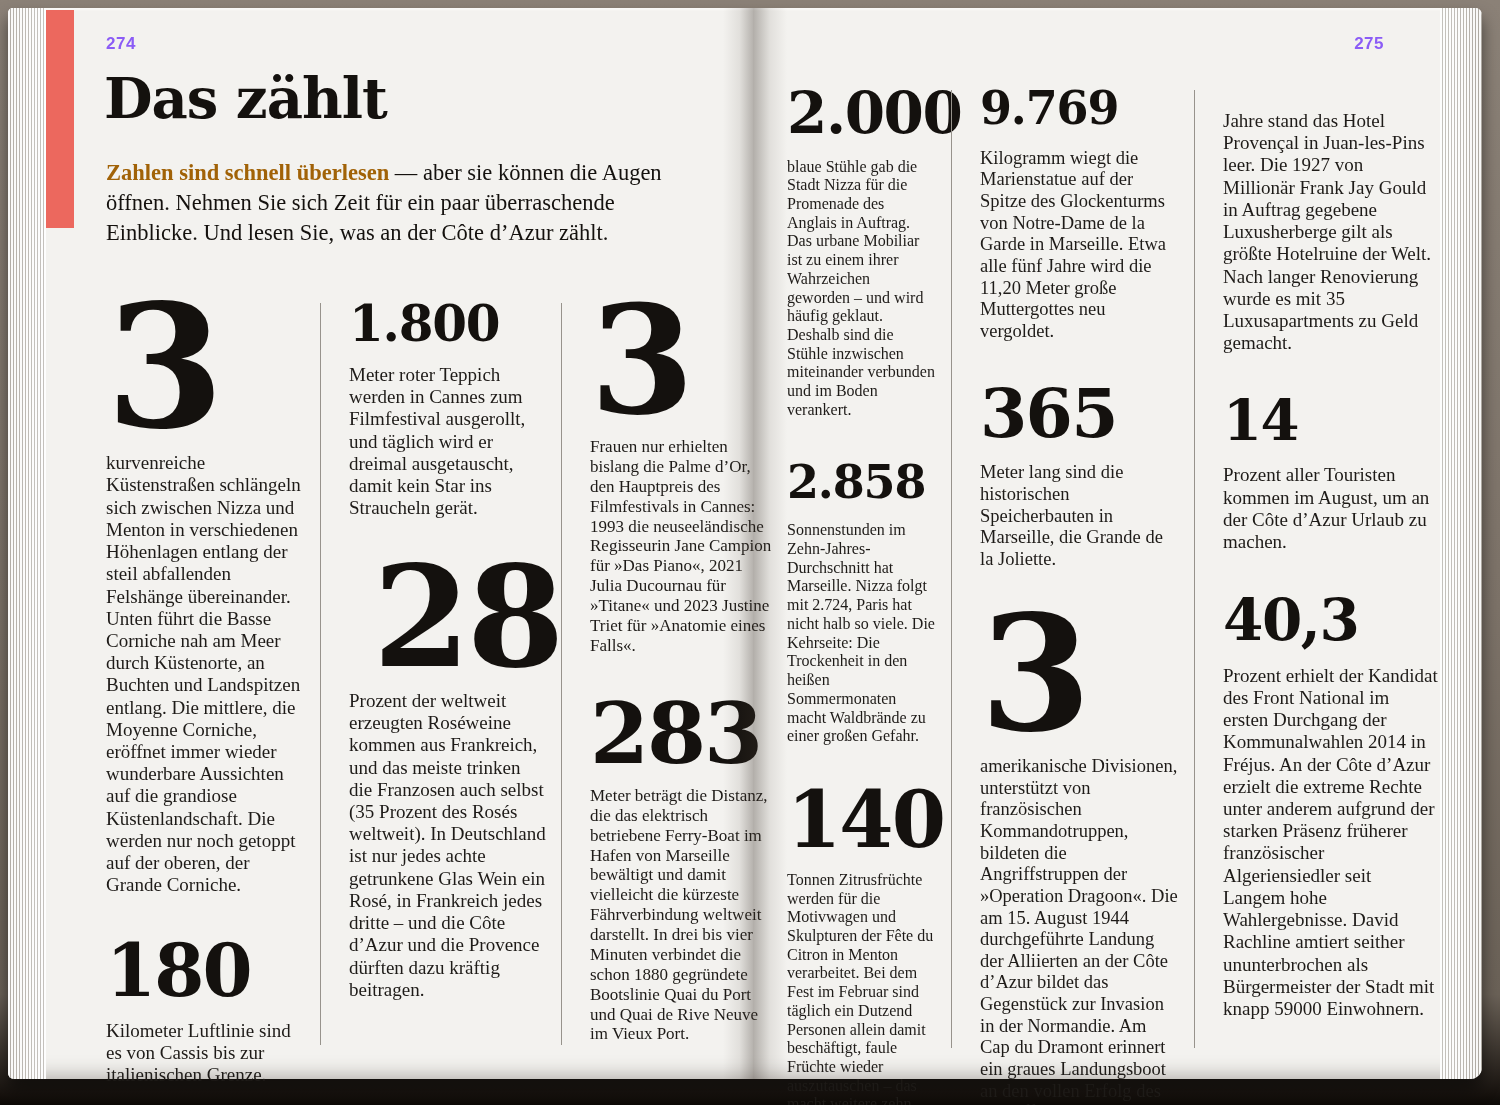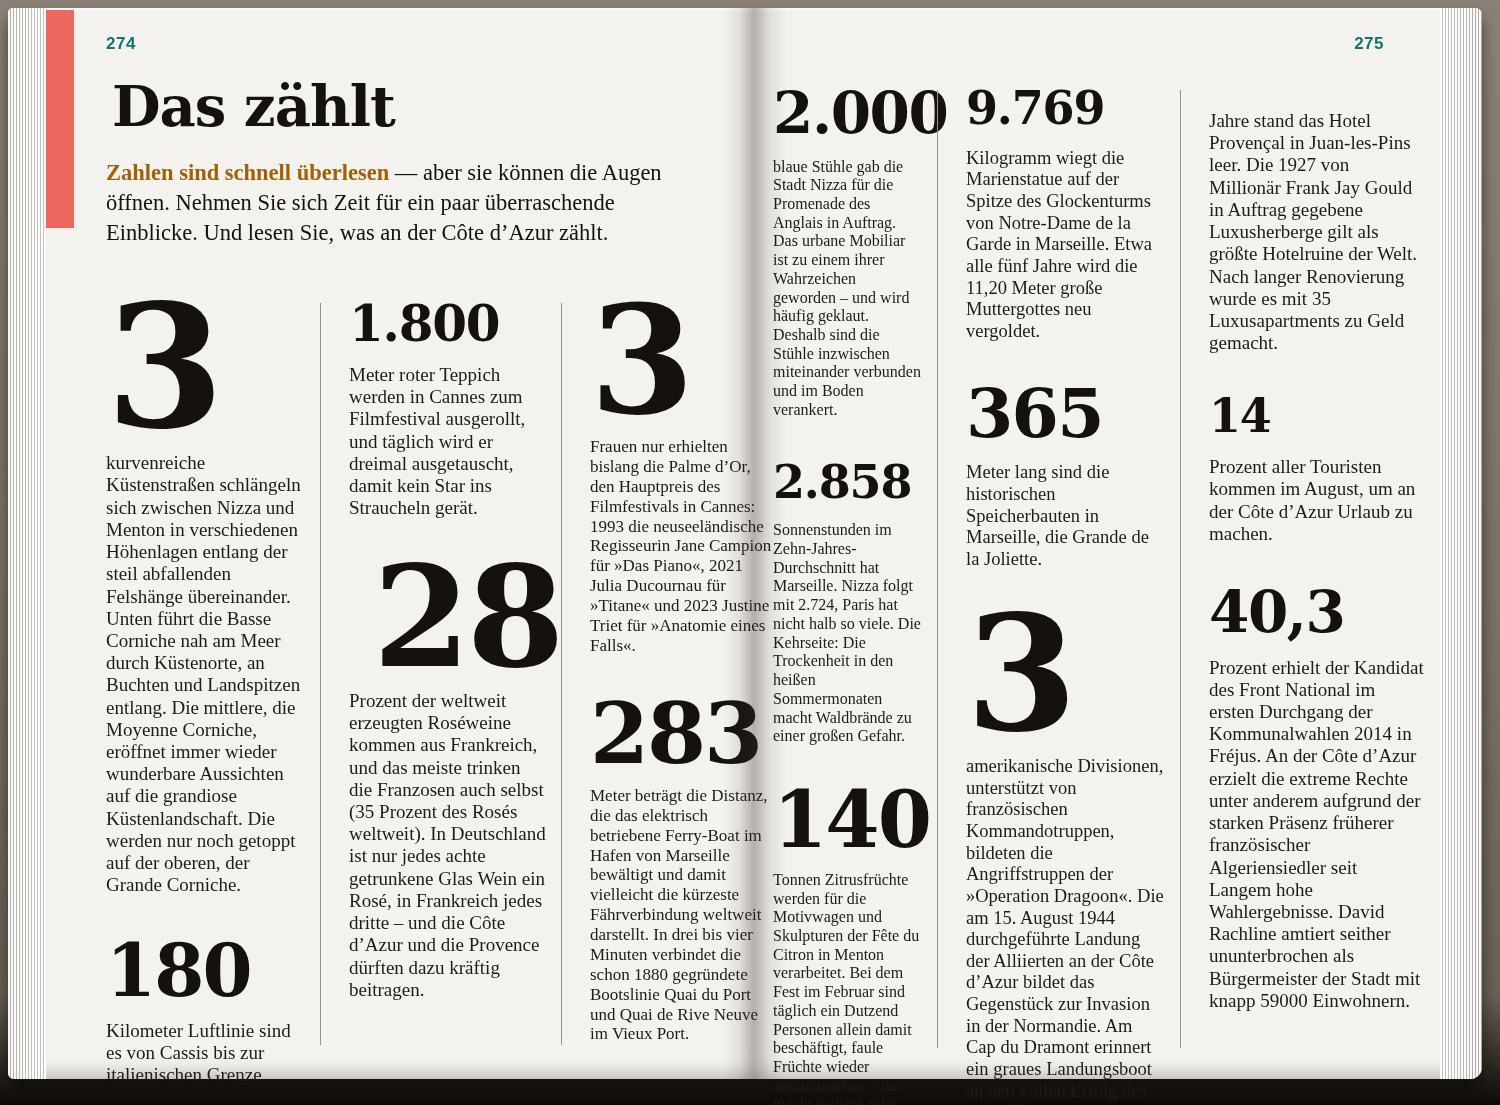--- a/index.html
+++ b/index.html
@@ -33,55 +33,55 @@
     background:linear-gradient(to right,rgba(70,60,50,0) 0%,rgba(70,60,50,0.10) 55%,rgba(55,46,38,0.32) 100%);
   }
   .page-right{left:745px;right:42px;}
   .page-right::before{
     content:'';position:absolute;left:0;top:0;bottom:0;width:34px;pointer-events:none;
     background:linear-gradient(to left,rgba(70,60,50,0) 0%,rgba(70,60,50,0.10) 50%,rgba(55,46,38,0.35) 100%);
   }
   .accent-bar{position:absolute;left:0;top:2px;width:28px;height:218px;background:#ec685e;}
   .pagenum{
     position:absolute;top:26px;font-family:"Liberation Sans",sans-serif;
-    font-weight:bold;font-size:17px;color:#0f766e;letter-spacing:0.5px;
+    font-weight:bold;font-size:17px;color:#8b5cf6;letter-spacing:0.5px;
   }
   .pagenum-left{left:60px;}
   .pagenum-right{right:56px;}
   .title{
-    position:absolute;left:58px;top:62px;margin:8px;
+    position:absolute;left:58px;top:62px;margin:0;
     font-family:"DejaVu Serif",serif;font-weight:bold;font-size:56px;line-height:1;
     letter-spacing:-1px;color:#14110e;
   }
   .intro{
     position:absolute;left:60px;top:150px;width:605px;margin:0;
     font-size:22.5px;line-height:1.33;color:#14110e;
   }
   .intro-red{font-weight:bold;color:#a16207;}
   .cols{position:absolute;display:flex;align-items:stretch;}
   .cols-left{left:60px;top:295px;height:742px;}
-  .cols-right{left:20px;top:82px;height:958px;}
+  .cols-right{left:34px;top:82px;height:958px;}
   .col{flex:0 0 auto;}
   .col + .col{border-left:1px solid #97938c;margin-left:14px;padding-left:28px;}
   .colL0{width:200px;font-size:19px;}
   .colL1{width:198px;font-size:19px;}
   .colL2{width:186px;font-size:17px;}
   .colR0{width:150px;font-size:16px;}
   .colR1{width:200px;font-size:18.5px;}
   .colR2{width:215px;font-size:19px;}
   .fact + .fact{margin-top:44px;}
   .num{
     font-family:"DejaVu Serif",serif;font-weight:bold;color:#14110e;
     line-height:0.82;letter-spacing:-0.025em;white-space:nowrap;
   }
   .n46{font-size:46px;}
   .n50{font-size:50px;}
   .n58{font-size:58px;}
   .n68{font-size:68px;}
-  .n70{font-size:46px;}
+  .n70{font-size:56px;}
   .n72{font-size:72px;}
   .n78{font-size:78px;line-height:0.78;text-align:right;}
   .n85{font-size:85px;line-height:0.78;}
   .n140{font-size:140px;line-height:0.76;margin-left:24px;}
   .n150{font-size:150px;line-height:0.76;}
   .n160{font-size:160px;line-height:0.76;}
   .n170{font-size:170px;line-height:0.76;}
   .fact-text{margin:20px 0 0 0;line-height:1.17;color:#1e1b18;}
 </style>
 </head>

